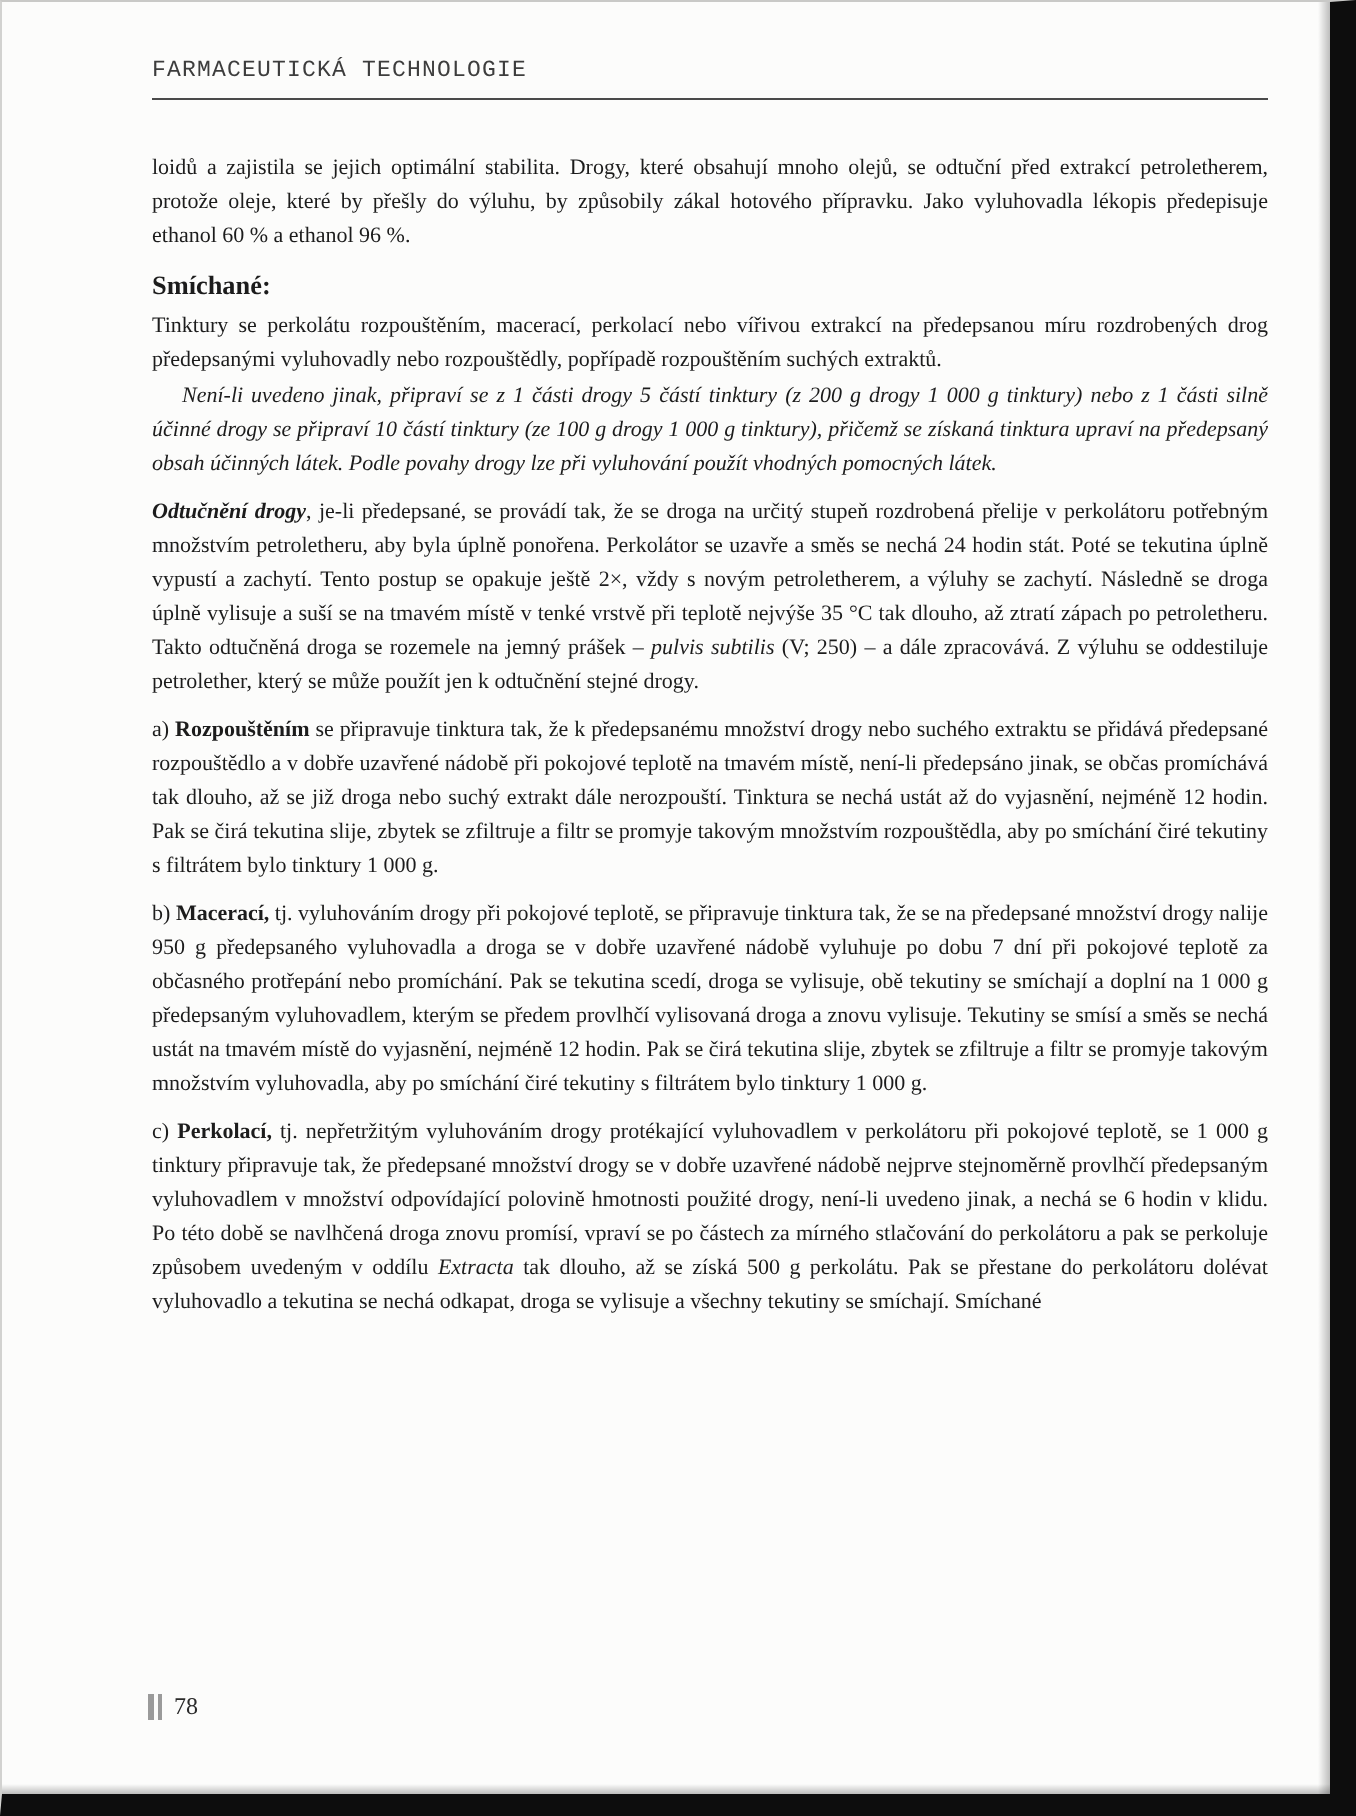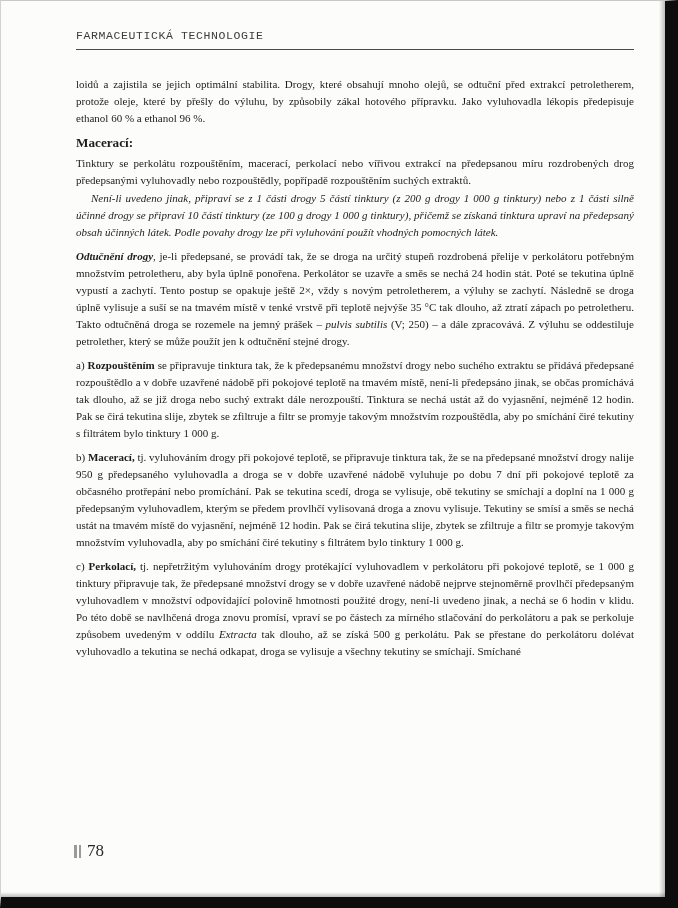--- a/index.html
+++ b/index.html
@@ -35,38 +35,38 @@
   .gap { margin-top:7px; }
   .small-gap { margin-top:1px;font-style:italic; }
   h3.subhead { font-size:13.2px; margin-top:7px; margin-bottom:4px; text-align:left; }
   .indent { text-indent:15px; }
   .lead-bi { font-weight:bold; font-style:italic; }
   .lead-b { font-weight:bold; }
   .it { font-style:italic; }
   .footer {
     position:absolute; left:73px; bottom:36px;
     display:flex; align-items:center;
-    font-size:17px; color:#2a2a2a;
+    font-size:12px; color:#2a2a2a;
   }
   .footer .bars { display:inline-flex; gap:2px; margin-right:6px; }
   .footer .bars i { display:inline-block; width:2.5px; height:13px; background:#9a9a9a; }
 </style>
 </head>
 <body>
 
 <div class="scan">
   <div class="content">
 
     <div class="running-head">
       <span>FARMACEUTICKÁ TECHNOLOGIE</span>
     </div>
 
     <p>loidů a zajistila se jejich optimální stabilita. Drogy, které obsahují mnoho olejů, se odtuční před extrakcí petroletherem, protože oleje, které by přešly do výluhu, by způsobily zákal hotového přípravku. Jako vyluhovadla lékopis předepisuje ethanol 60&nbsp;% a ethanol 96&nbsp;%.</p>
 
-    <h3 class="subhead">Macerací:</h3>
+    <h3 class="subhead">Smíchané:</h3>
 
     <p>Tinktury se perkolátu rozpouštěním, macerací, perkolací nebo vířivou extrakcí na předepsanou míru rozdrobených drog předepsanými vyluhovadly nebo rozpouštědly, popřípadě rozpouštěním suchých extraktů.</p>
 
     <p class="indent small-gap">Není-li uvedeno jinak, připraví se z 1 části drogy 5 částí tinktury (z 200&nbsp;g drogy 1&nbsp;000&nbsp;g tinktury) nebo z 1 části silně účinné drogy se připraví 10 částí tinktury (ze 100&nbsp;g drogy 1&nbsp;000&nbsp;g tinktury), přičemž se získaná tinktura upraví na předepsaný obsah účinných látek. Podle povahy drogy lze při vyluhování použít vhodných pomocných látek.</p>
 
     <p class="gap"><span class="lead-bi">Odtučnění drogy</span><span>, je-li předepsané, se provádí tak, že se droga na určitý stupeň rozdrobená přelije v perkolátoru potřebným množstvím petroletheru, aby byla úplně ponořena. Perkolátor se uzavře a směs se nechá 24 hodin stát. Poté se tekutina úplně vypustí a zachytí. Tento postup se opakuje ještě 2×, vždy s novým petroletherem, a výluhy se zachytí. Následně se droga úplně vylisuje a suší se na tmavém místě v tenké vrstvě při teplotě nejvýše 35&nbsp;°C tak dlouho, až ztratí zápach po petroletheru. Takto odtučněná droga se rozemele na jemný prášek – </span><span class="it">pulvis subtilis</span><span> (V; 250) – a dále zpracovává. Z výluhu se oddestiluje petrolether, který se může použít jen k odtučnění stejné drogy.</span></p>
 
     <p class="gap"><span>a) </span><span class="lead-b">Rozpouštěním</span><span> se připravuje tinktura tak, že k předepsanému množství drogy nebo suchého extraktu se přidává předepsané rozpouštědlo a v dobře uzavřené nádobě při pokojové teplotě na tmavém místě, není-li předepsáno jinak, se občas promíchává tak dlouho, až se již droga nebo suchý extrakt dále nerozpouští. Tinktura se nechá ustát až do vyjasnění, nejméně 12 hodin. Pak se čirá tekutina slije, zbytek se zfiltruje a filtr se promyje takovým množstvím rozpouštědla, aby po smíchání čiré tekutiny s filtrátem bylo tinktury 1&nbsp;000&nbsp;g.</span></p>
 
     <p class="gap"><span>b) </span><span class="lead-b">Macerací,</span><span> tj. vyluhováním drogy při pokojové teplotě, se připravuje tinktura tak, že se na předepsané množství drogy nalije 950&nbsp;g předepsaného vyluhovadla a droga se v dobře uzavřené nádobě vyluhuje po dobu 7 dní při pokojové teplotě za občasného protřepání nebo promíchání. Pak se tekutina scedí, droga se vylisuje, obě tekutiny se smíchají a doplní na 1&nbsp;000&nbsp;g předepsaným vyluhovadlem, kterým se předem provlhčí vylisovaná droga a znovu vylisuje. Tekutiny se smísí a směs se nechá ustát na tmavém místě do vyjasnění, nejméně 12 hodin. Pak se čirá tekutina slije, zbytek se zfiltruje a filtr se promyje takovým množstvím vyluhovadla, aby po smíchání čiré tekutiny s filtrátem bylo tinktury 1&nbsp;000&nbsp;g.</span></p>

